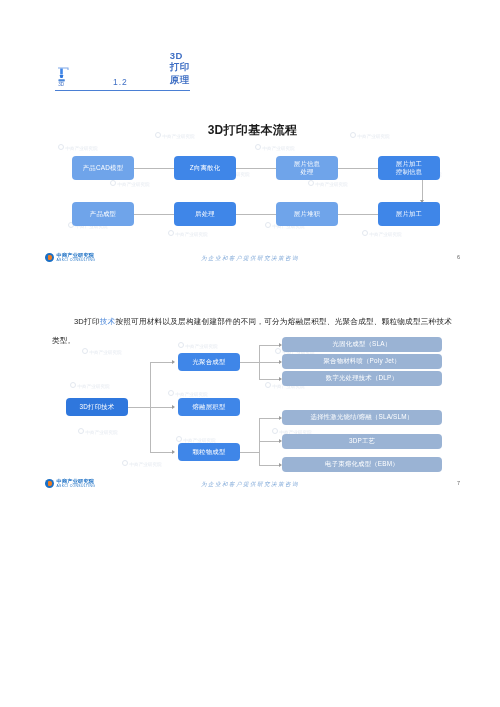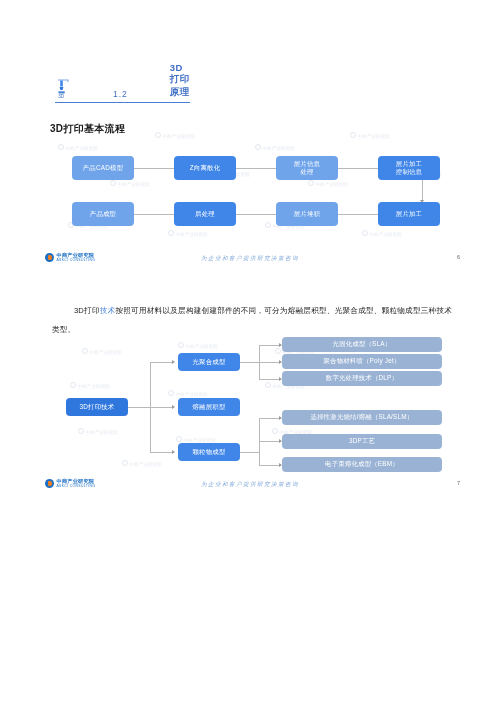--- a/index.html
+++ b/index.html
@@ -26,42 +26,42 @@
   .sec-icon{
     width:16px;height:22px;position:relative;flex:none;
   }
   .sec-icon svg{display:block;}
   .sec-num{
     font-size:8.5px;color:#3f6fc4;letter-spacing:1px;
     padding-bottom:1px;
   }
   .sec-title{
     font-size:9.5px;color:#3f6fc4;font-weight:bold;
-    letter-spacing:.5px;padding-bottom:1px;margin-top:12px;
+    letter-spacing:.5px;padding-bottom:1px;
   }
   
   .para{
     position:absolute;
     font-size:7.6px;
     line-height:19px;
     color:#1a1a1a;
     text-align:justify;
     letter-spacing:.15px;
   }
   .para .ind{display:inline-block;width:22px;}
   .lnk{color:#4a86d8;}
   
   .fig{
     position:absolute;
   }
   .fig-title{
     position:absolute;
     width:100%;
-    text-align:left;
-    font-size:10px;
+    text-align:center;
+    font-size:12px;
     font-weight:bold;
     color:#1a1a1a;
     letter-spacing:.3px;
   }
   .node{
     position:absolute;
     box-sizing:border-box;
     border-radius:4px;
     display:flex;align-items:center;justify-content:center;
     text-align:center;
@@ -221,21 +221,21 @@
       <span class="logo-text">
         <span class="logo-cn" style="display:block;">中商产业研究院</span>
         <span class="logo-en" style="display:block;">ASKCI CONSULTING</span>
       </span>
     </div>
     <div class="foot-slogan">为企业和客户提供研究决策咨询</div>
     <div class="foot-page">6</div>
   </div>
 
 
-  <div class="para" style="left:52px;top:301px;width:400px;">
+  <div class="para" style="left:52px;top:312px;width:400px;">
     <span class="ind"></span><span>3D打印</span><span class="lnk">技术</span><span>按照可用材料以及层构建创建部件的不同，可分为熔融层积型、光聚合成型、颗粒物成型三种技术类型。</span>
   </div>
 
   <div class="fig" style="left:50px;top:340px;width:405px;height:132px;">
 
     <div class="wm" style="left:32px;top:8px;">中商产业研究院</div>
     <div class="wm" style="left:128px;top:2px;">中商产业研究院</div>
     <div class="wm" style="left:225px;top:8px;">中商产业研究院</div>
     <div class="wm" style="left:20px;top:42px;">中商产业研究院</div>
     <div class="wm" style="left:118px;top:50px;">中商产业研究院</div>

